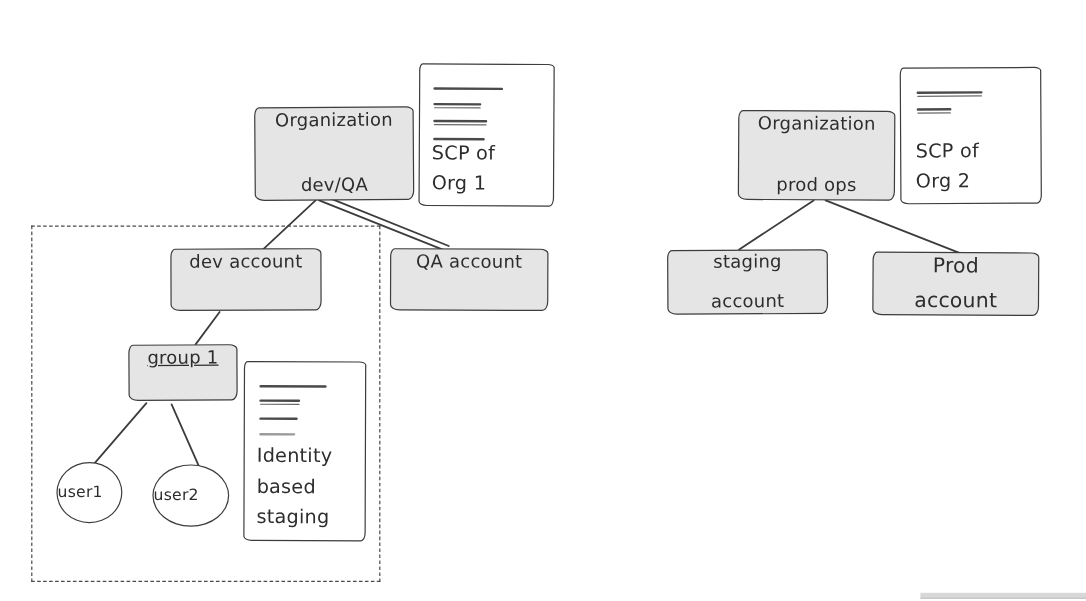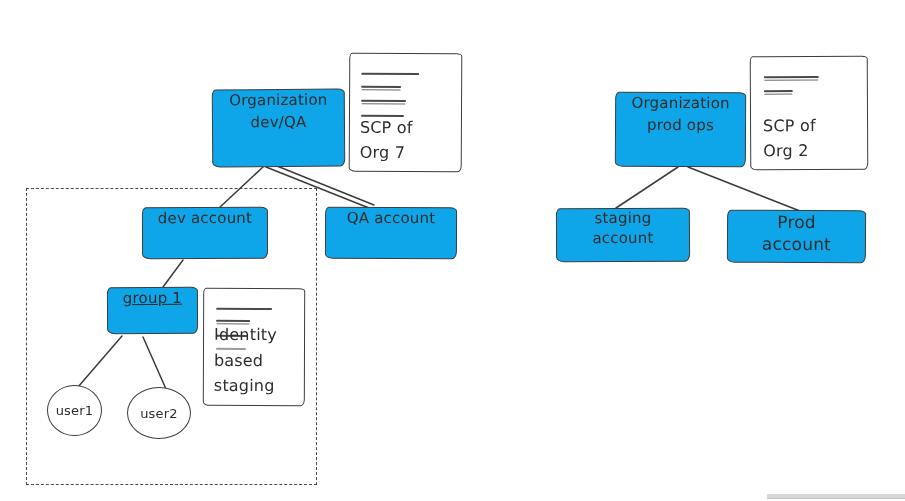--- a/index.html
+++ b/index.html
@@ -2,29 +2,29 @@
 <html><head>
 <meta charset="utf-8">
 <style>
   html,body{margin:0;padding:0;background:#ffffff;}
   .canvas{
     position:relative;width:905px;height:501px;background:#ffffff;overflow:hidden;
     font-family:"DejaVu Sans", sans-serif;color:#2d2d2d;letter-spacing:.2px;
   }
   .connectors{position:absolute;left:0;top:0;z-index:2;}
   .sketch-box{
-    position:absolute;z-index:3;background:#0ea5e9;border:1.7px solid #3c3c3c;
-    display:flex;flex-direction:column;align-items:center;justify-content:flex-start;
+    position:absolute;z-index:3;background:#e5e5e5;border:1.7px solid #3c3c3c;
+    display:flex;flex-direction:column;align-items:center;justify-content:space-between;
     text-align:center;font-size:15px;line-height:1.45;
     border-radius:4px 7px 5px 8px / 7px 4px 8px 5px;
     box-sizing:border-box;
   }
   .ellipse{
     position:absolute;z-index:3;background:#fff;border:1.7px solid #3c3c3c;
-    border-radius:50%;display:flex;align-items:center;justify-content:center;
+    border-radius:50%;display:flex;align-items:center;
     font-size:13px;box-sizing:border-box;
   }
   .doc{
     position:absolute;z-index:3;background:#fff;border:1.7px solid #3c3c3c;
     box-sizing:border-box;border-radius:3px 6px 4px 7px / 6px 3px 7px 4px;
   }
   .doc-line{position:absolute;height:2px;background:#4a4a4a;border-radius:1px;}
   .doc-line.dbl{box-shadow:0 3px 0 -0.5px #6a6a6a;}
   .doc-line.faint{background:#9a9a9a;}
   .doc-caption{position:absolute;font-size:16px;line-height:1.6;}
@@ -69,21 +69,21 @@
     <span>dev/QA</span>
   </div>
 
   <div class="doc r-p03" style="left:349px;top:53px;width:113px;height:119px;">
     <div class="doc-line" style="left:11px;top:19px;width:58px;"></div>
     <div class="doc-line dbl" style="left:11px;top:32px;width:40px;"></div>
     <div class="doc-line dbl" style="left:11px;top:46px;width:45px;"></div>
     <div class="doc-line" style="left:11px;top:61px;width:43px;"></div>
     <div class="doc-caption" style="left:10px;bottom:5px;">
       <div>SCP of</div>
-      <div>Org 7</div>
+      <div>Org 1</div>
     </div>
   </div>
 
   <div class="sketch-box r-p02" style="left:325px;top:207px;width:132px;height:52px;">
     <span>QA account</span>
   </div>
 
   <div class="sketch-box r-n02" style="left:142px;top:207px;width:126px;height:52px;">
     <span>dev account</span>
   </div>
@@ -93,21 +93,21 @@
   </div>
 
   <div class="ellipse" style="left:47px;top:385px;width:55px;height:51px;">
     <span>user1</span>
   </div>
 
   <div class="ellipse" style="left:127px;top:387px;width:64px;height:52px;">
     <span>user2</span>
   </div>
 
-  <div class="doc r-p02" style="left:203px;top:288px;width:102px;height:118px;">
+  <div class="doc r-p02" style="left:203px;top:301px;width:102px;height:150px;">
     <div class="doc-line" style="left:12px;top:19px;width:56px;"></div>
     <div class="doc-line dbl" style="left:12px;top:31px;width:34px;"></div>
     <div class="doc-line" style="left:12px;top:46px;width:32px;"></div>
     <div class="doc-line faint" style="left:12px;top:59px;width:30px;"></div>
     <div class="doc-caption" style="left:10px;bottom:6px;">
       <div>Identity</div>
       <div>based</div>
       <div>staging</div>
     </div>
   </div>

